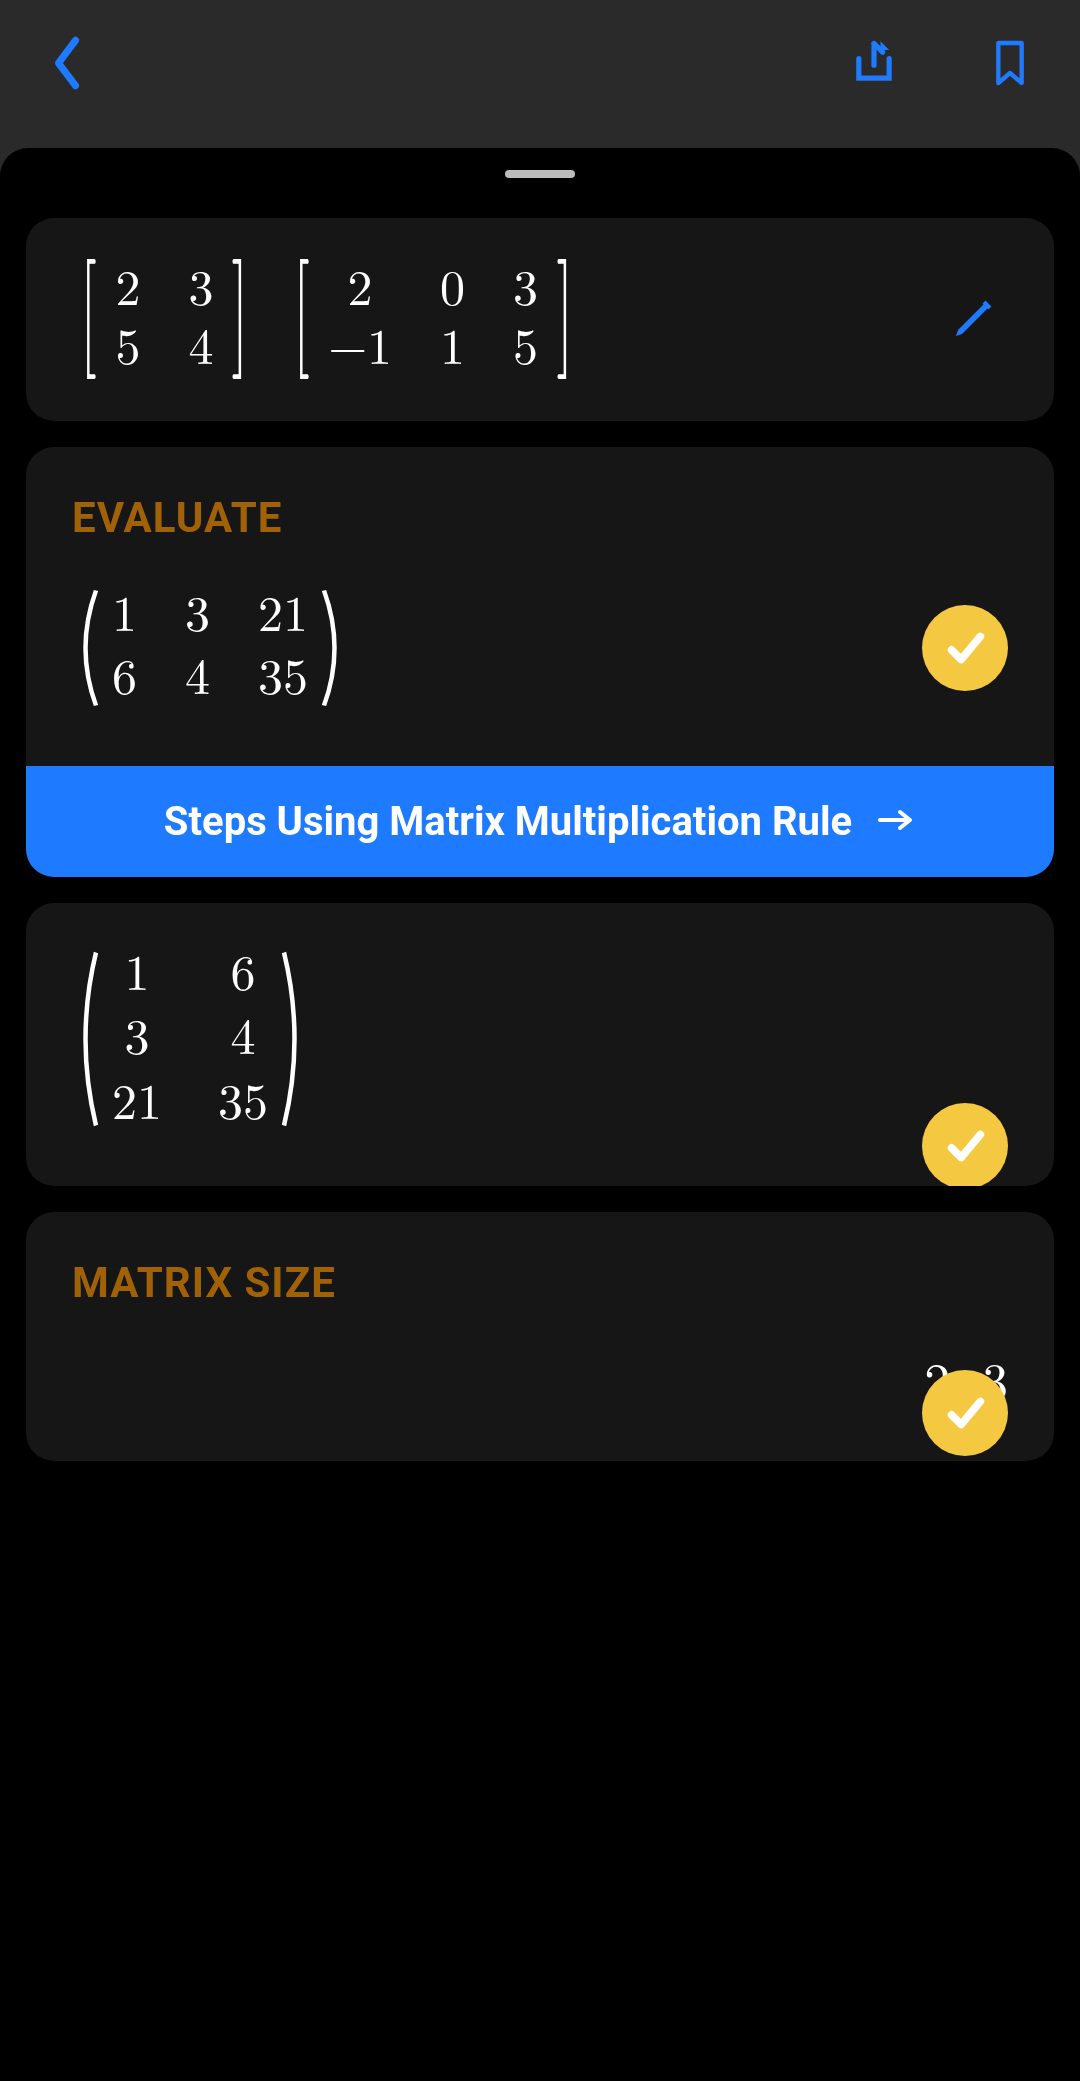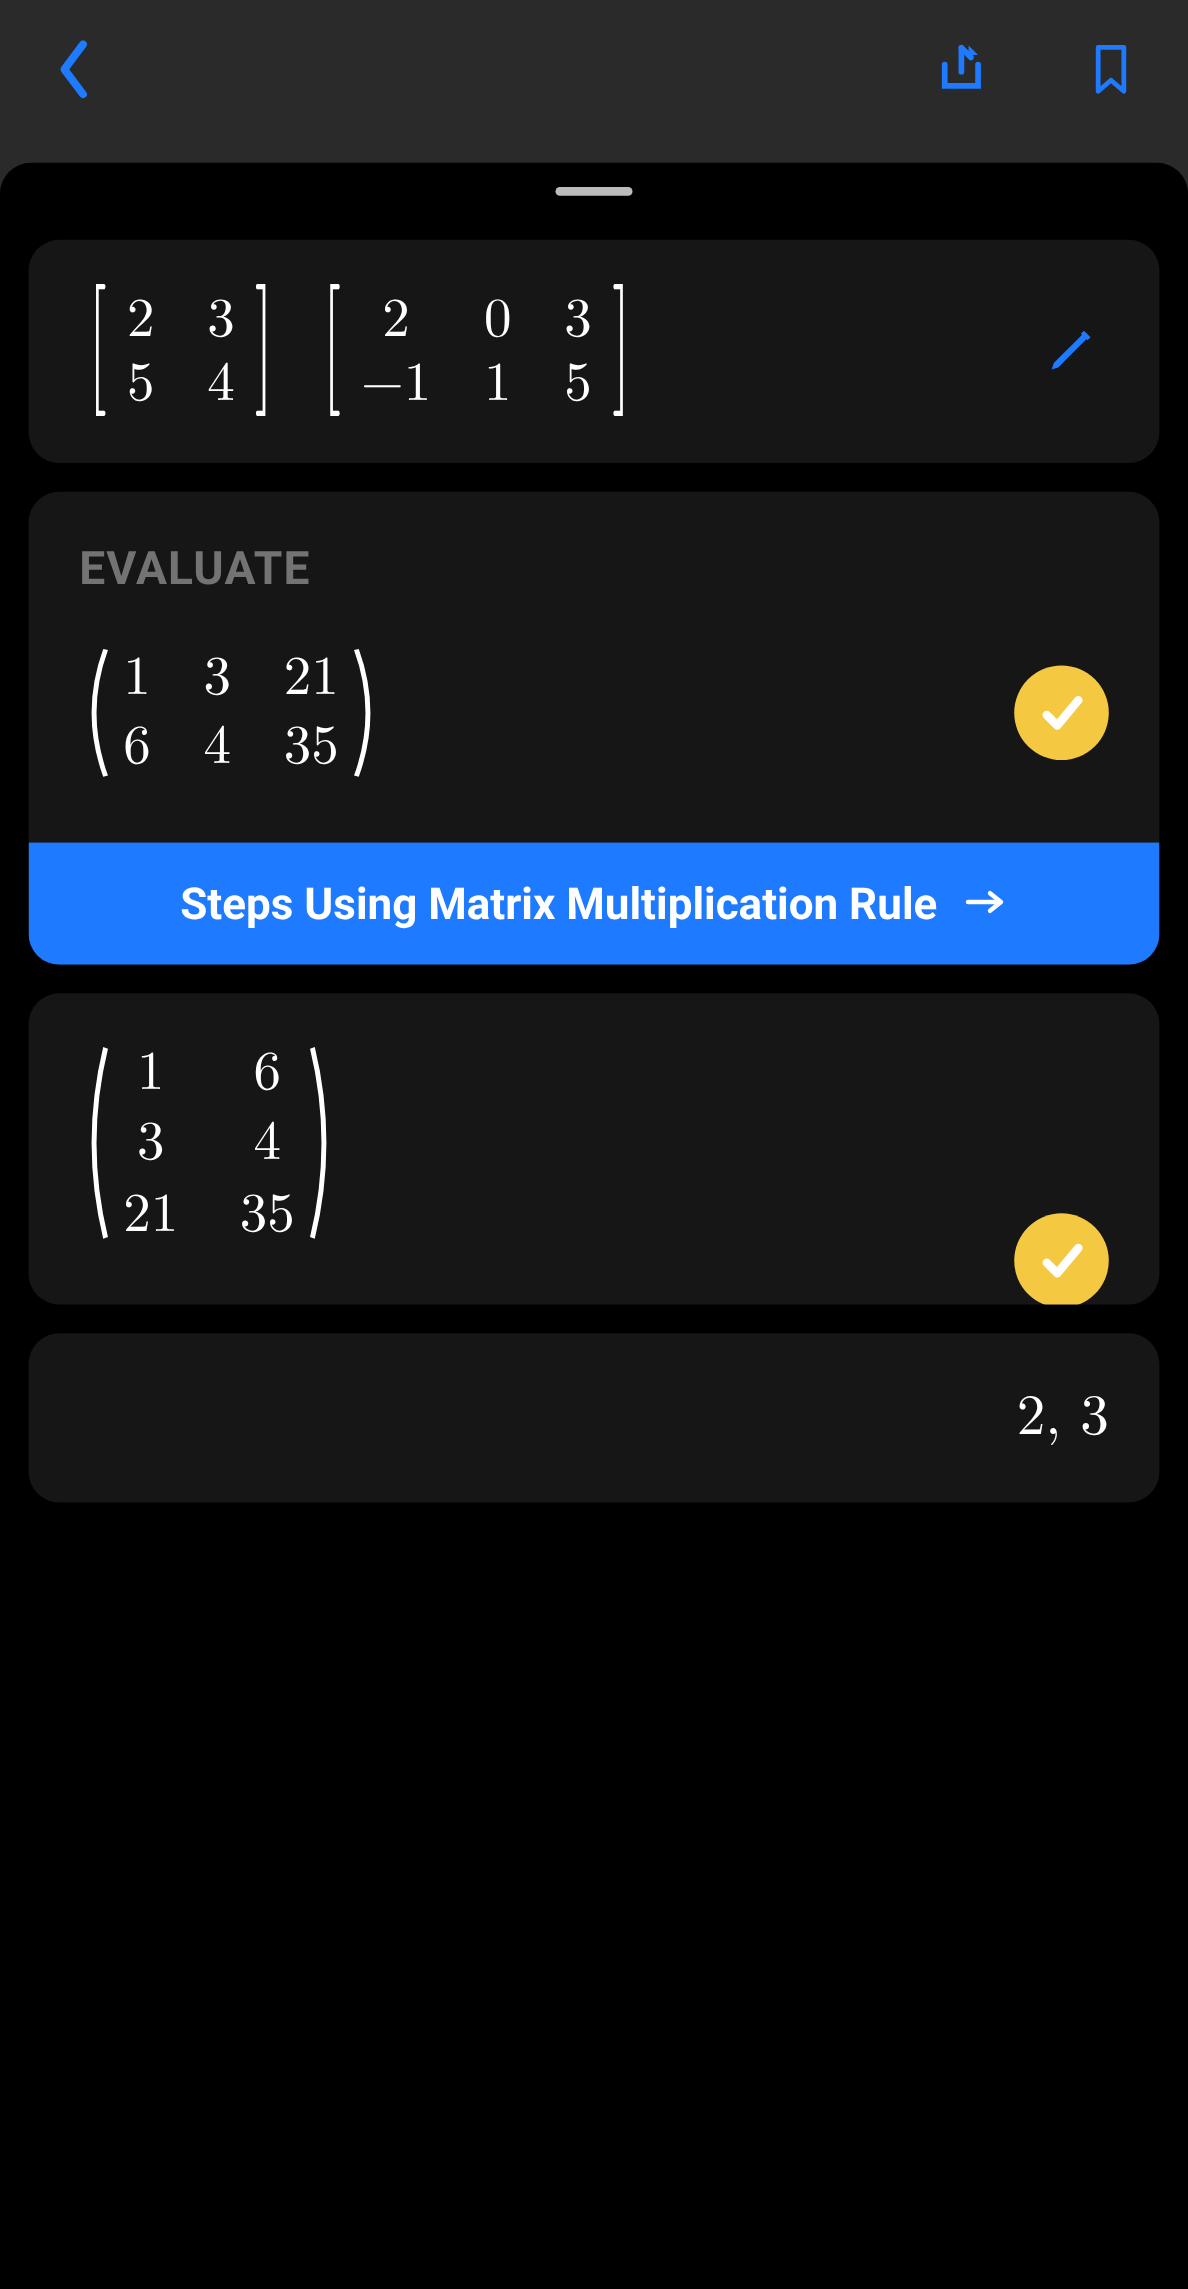--- a/index.html
+++ b/index.html
@@ -56,21 +56,21 @@
     border-radius: 28px;
     margin-bottom: 26px;
     position: relative;
     overflow: hidden;
   }
   .card-pad {
     padding: 46px 46px;
   }
 
   .card-title {
-    color: #737373;
+    color: #a16207;
     font-size: 42px;
     font-weight: 700;
     letter-spacing: 1px;
     margin-bottom: 46px;
   }
 
   .edit-icon {
     position: absolute;
     right: 56px;
     top: 50%;
@@ -293,20 +293,21 @@
     </div>
     <div class="check-badge">
       <svg width="46" height="46" viewBox="0 0 24 24" fill="none">
         <path d="M5 13 l5 5 l10 -12" stroke-width="4" stroke-linecap="round" stroke-linejoin="round"></path>
       </svg>
     </div>
   </div>
 
   <div class="card size-card">
     <div class="card-pad">
+      <div class="card-title">MATRIX SIZE</div>
       <div class="size-text">2, 3</div>
     </div>
     <div class="check-badge">
       <svg width="46" height="46" viewBox="0 0 24 24" fill="none">
         <path d="M5 13 l5 5 l10 -12" stroke-width="4" stroke-linecap="round" stroke-linejoin="round"></path>
       </svg>
     </div>
   </div>
 
 </div>

